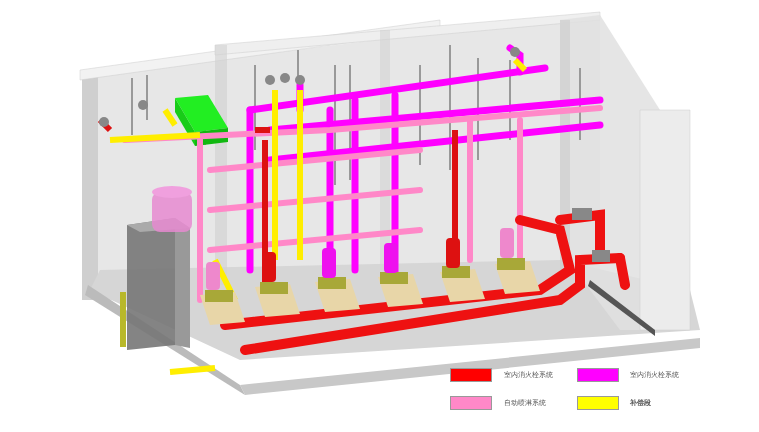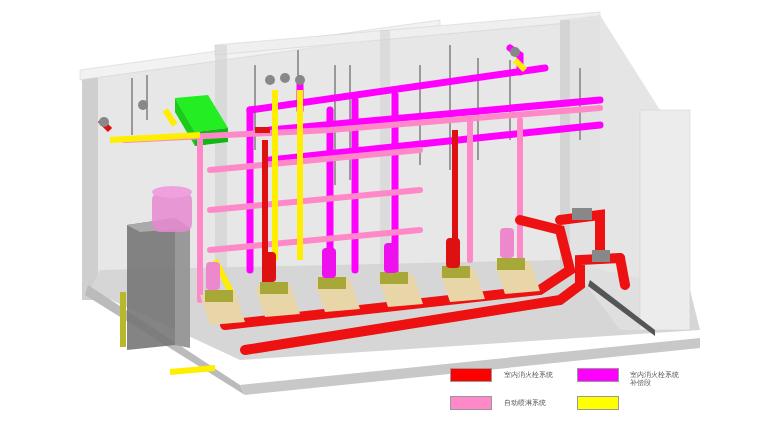--- a/index.html
+++ b/index.html
@@ -154,14 +154,14 @@
   <div class="legend-swatch" style="left:450px;top:368px;background:#ff0000;"></div>
   <div class="legend-label" style="left:504px;top:368px;">室内消火栓系统</div>
 
   <div class="legend-swatch" style="left:577px;top:368px;background:#ff00ff;"></div>
   <div class="legend-label" style="left:630px;top:368px;">室内消火栓系统</div>
 
   <div class="legend-swatch" style="left:450px;top:396px;background:#ff88c8;"></div>
   <div class="legend-label" style="left:504px;top:396px;">自动喷淋系统</div>
 
   <div class="legend-swatch" style="left:577px;top:396px;background:#ffff00;"></div>
-  <div class="legend-label" style="left:630px;top:376px;">补偿段</div>
+  <div class="legend-label" style="left:630px;top:396px;font-weight:bold;">补偿段</div>
 </div>
 
 </body></html>

